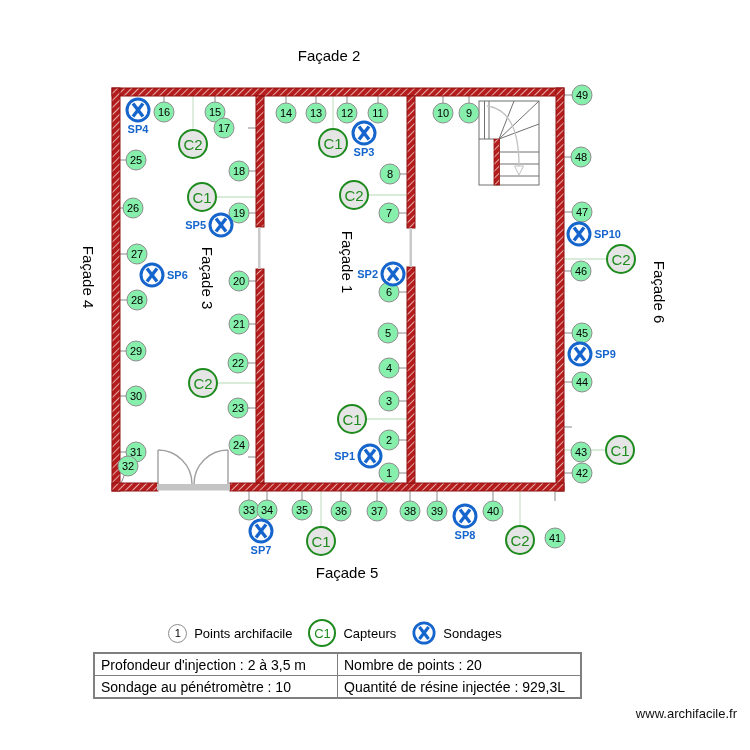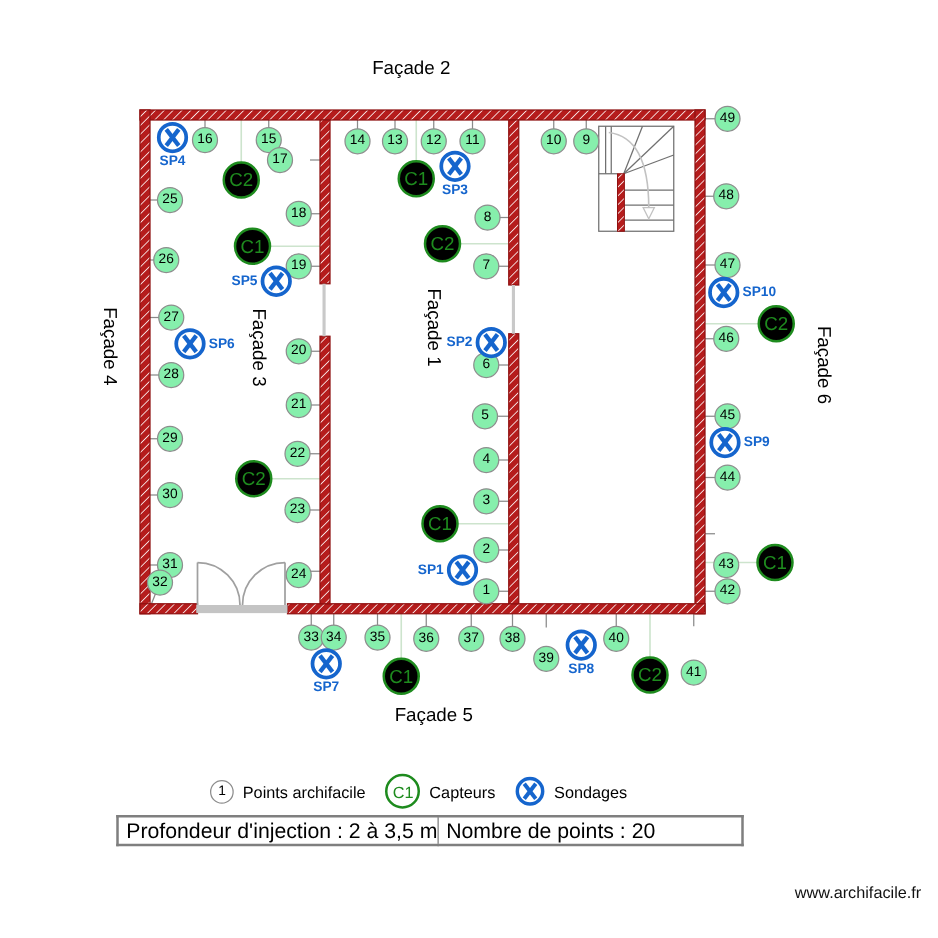--- a/index.html
+++ b/index.html
@@ -13,21 +13,21 @@
   .facade.vertical{writing-mode:vertical-rl;}
 
   
   .pt{position:absolute;width:19px;height:19px;border:1.4px solid #8d8d8d;border-radius:50%;
       background:#86efac;color:#000;font-size:11px;line-height:1;
       display:flex;align-items:center;justify-content:center;
       transform:translate(-50%,-50%);z-index:3;}
 
   
   .cap{position:absolute;width:26px;height:26px;border:2px solid #1e8b1e;border-radius:50%;
-       background:#000000;color:#1e8b1e;font-size:15px;line-height:1;
+       background:#e5e5e5;color:#1e8b1e;font-size:15px;line-height:1;
        display:flex;align-items:center;justify-content:center;
        transform:translate(-50%,-50%);z-index:3;}
 
   
   .sond{position:absolute;width:26px;height:26px;transform:translate(-50%,-50%);z-index:4;}
   .sond svg{display:block;}
   .splabel{position:absolute;font-size:11px;font-weight:bold;color:#1565cd;white-space:nowrap;}
   .splabel.left{right:28px;top:50%;transform:translateY(-50%);}
   .splabel.right{left:28px;top:50%;transform:translateY(-50%);}
   .splabel.bottom{top:26px;left:50%;transform:translateX(-50%);}
@@ -40,21 +40,21 @@
           font-size:11px;display:flex;align-items:center;justify-content:center;flex:none;}
   .leg-cap{width:24px;height:24px;border:2px solid #1e8b1e;border-radius:50%;background:#fff;
            color:#1e8b1e;font-size:13px;display:flex;align-items:center;justify-content:center;
            flex:none;margin-left:16px;}
   .leg-sond{flex:none;margin-left:16px;width:24px;height:24px;}
 
   
   .info-table{position:absolute;left:93px;top:652px;border-collapse:collapse;
               border:2px solid #7f7f7f;background:#fff;}
   .info-table td{border:1px solid #7f7f7f;width:236px;height:21px;
-                 font-size:17px;color:#000;padding:0 0 0 6px;white-space:nowrap;}
+                 font-size:14px;color:#000;padding:0 0 0 6px;white-space:nowrap;}
 
   .watermark{position:absolute;right:13px;top:706px;font-size:13px;color:#111;}
 </style>
 </head>
 <body>
 
 <div class="page">
 
   <svg id="overlay-svg" width="750" height="750">
     <defs>
@@ -195,36 +195,36 @@
       <div class="pt" style="left: 286px; top: 113px;">14</div>
       <div class="pt" style="left: 215px; top: 112px;">15</div>
       <div class="pt" style="left: 164px; top: 112px;">16</div>
       <div class="pt" style="left: 224px; top: 128px;">17</div>
       <div class="pt" style="left: 239px; top: 171px;">18</div>
       <div class="pt" style="left: 239px; top: 213px;">19</div>
       <div class="pt" style="left: 239px; top: 281px;">20</div>
       <div class="pt" style="left: 239px; top: 324px;">21</div>
       <div class="pt" style="left: 238px; top: 363px;">22</div>
       <div class="pt" style="left: 238px; top: 408px;">23</div>
-      <div class="pt" style="left: 239px; top: 460px;">24</div>
+      <div class="pt" style="left: 239px; top: 445px;">24</div>
       <div class="pt" style="left: 136px; top: 160px;">25</div>
       <div class="pt" style="left: 133px; top: 208px;">26</div>
       <div class="pt" style="left: 137px; top: 254px;">27</div>
       <div class="pt" style="left: 137px; top: 300px;">28</div>
       <div class="pt" style="left: 136px; top: 351px;">29</div>
       <div class="pt" style="left: 136px; top: 396px;">30</div>
       <div class="pt" style="left: 136px; top: 452px;">31</div>
       <div class="pt" style="left: 128px; top: 466px;">32</div>
       <div class="pt" style="left: 249px; top: 510px;">33</div>
       <div class="pt" style="left: 267px; top: 510px;">34</div>
       <div class="pt" style="left: 302px; top: 510px;">35</div>
       <div class="pt" style="left: 341px; top: 511px;">36</div>
       <div class="pt" style="left: 377px; top: 511px;">37</div>
       <div class="pt" style="left: 410px; top: 511px;">38</div>
-      <div class="pt" style="left: 437px; top: 527px;">39</div>
+      <div class="pt" style="left: 437px; top: 511px;">39</div>
       <div class="pt" style="left: 493px; top: 511px;">40</div>
       <div class="pt" style="left: 555px; top: 510px; margin-top: 28px;">41</div>
       <div class="pt" style="left: 582px; top: 473px;">42</div>
       <div class="pt" style="left: 581px; top: 427px; margin-top: 25px;">43</div>
       <div class="pt" style="left: 582px; top: 382px;">44</div>
       <div class="pt" style="left: 582px; top: 333px;">45</div>
       <div class="pt" style="left: 581px; top: 271px;">46</div>
       <div class="pt" style="left: 582px; top: 212px;">47</div>
       <div class="pt" style="left: 581px; top: 157px;">48</div>
       <div class="pt" style="left: 582px; top: 95px;">49</div>
@@ -330,17 +330,21 @@
     </span>
     <span class="leg-label">Sondages</span>
   </div>
 
   <table class="info-table">
     <tbody>
         <tr>
       <td>Profondeur d'injection : 2 à 3,5 m</td>
       <td>Nombre de points : 20</td>
     </tr>
+    <tr>
+      <td>Sondage au pénétromètre : 10</td>
+      <td>Quantité de résine injectée : 929,3L</td>
+    </tr>
   </tbody>
     </table>
 
   <div class="watermark">www.archifacile.fr</div>
 </div>
 
 </body></html>

